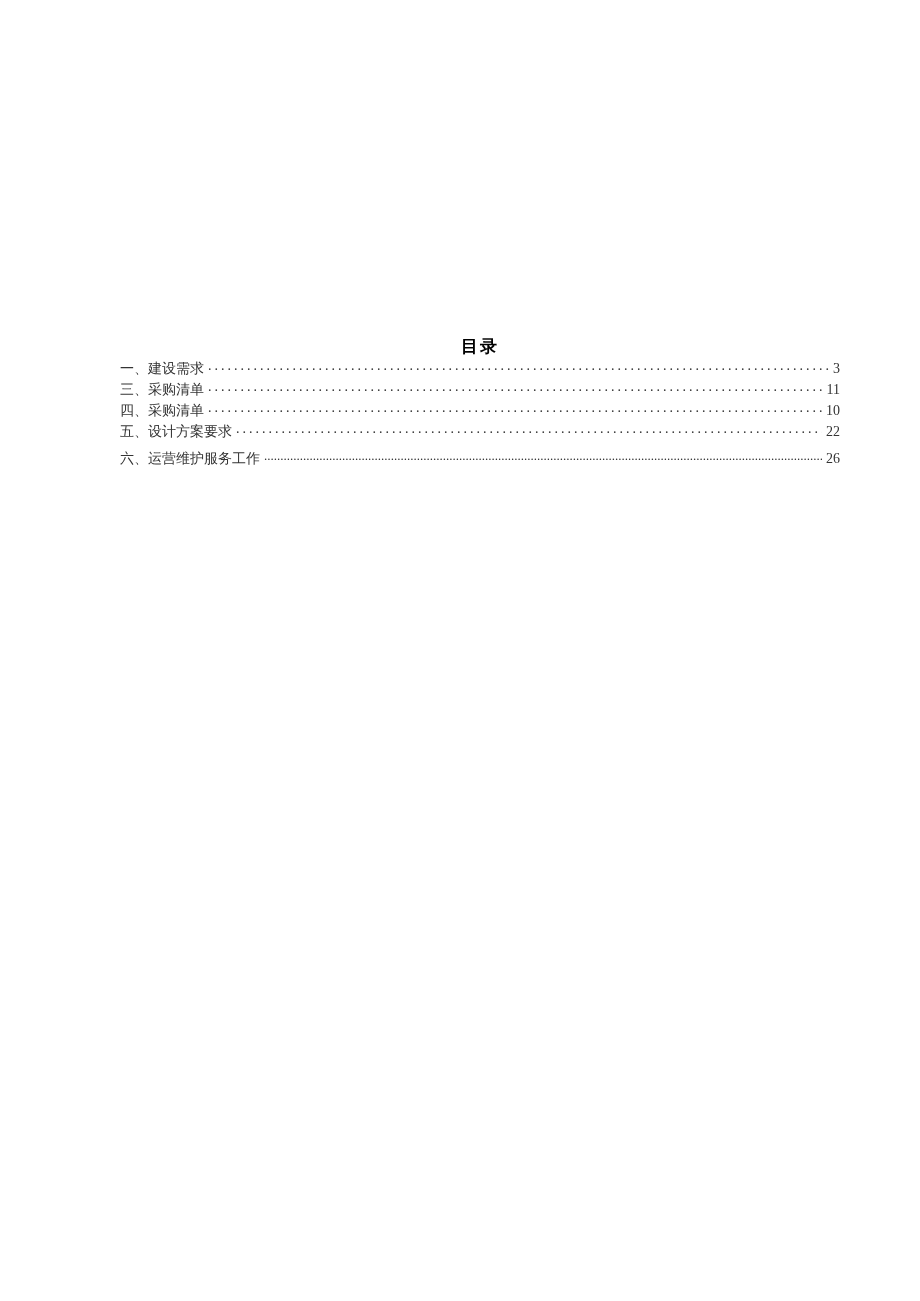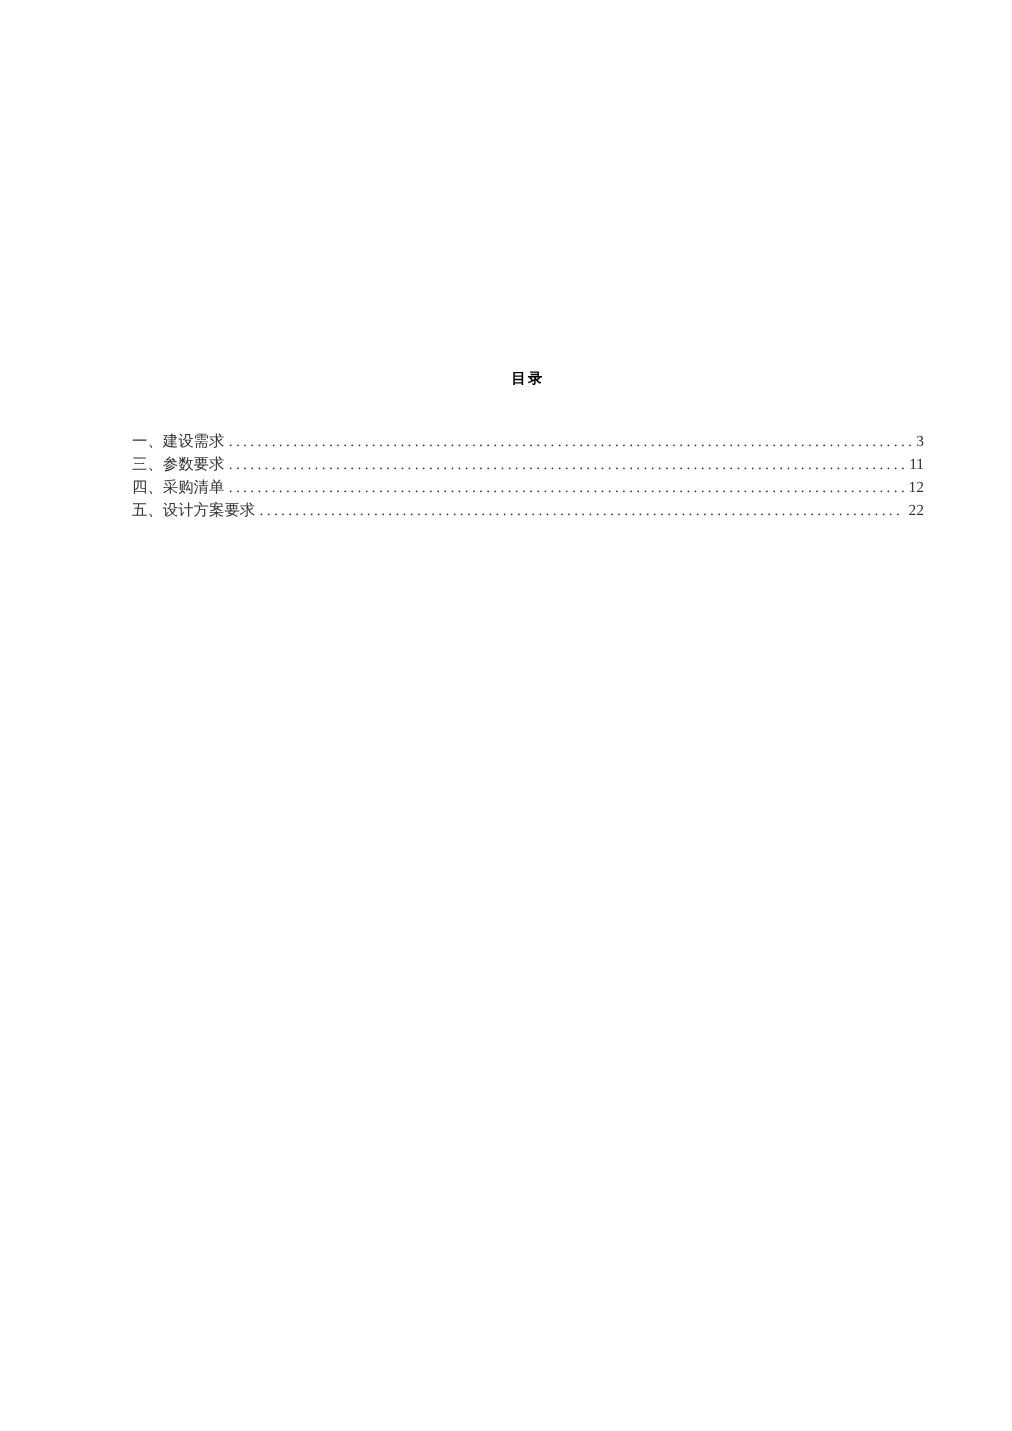--- a/index.html
+++ b/index.html
@@ -14,31 +14,30 @@
       font-family: "SimSun", "宋体", serif;
       color: #000000;
       position: relative;
     }
     .page-container {
       padding: 335px 80px 0 120px;
       width: 100%;
     }
     .toc-title {
       text-align: center;
-      font-size: 13px;
+      font-size: 17px;
       letter-spacing: 2px;
-      margin-bottom: 38px;
       color: #000;
     }
     .toc-list {
       width: 100%;
     }
     .toc-entry {
       display: flex;
-      align-items: flex-end;
+      align-items: center;
       font-size: 14px;
       line-height: 21px;
       color: #333;
       white-space: nowrap;
     }
     .toc-entry-last {
       margin-top: 6px;
     }
     .toc-label {
       flex-shrink: 0;
@@ -78,32 +77,37 @@
   <div class="toc-list">
 
     <div class="toc-entry">
       <span class="toc-label">一、建设需求</span>
       <span class="toc-dots"></span>
       <span class="toc-page">3</span>
     </div>
 
 
     <div class="toc-entry">
-      <span class="toc-label">三、参数要求</span>
+      <span class="toc-label">三、采购清单</span>
       <span class="toc-dots"></span>
       <span class="toc-page">11</span>
     </div>
 
     <div class="toc-entry">
       <span class="toc-label">四、采购清单</span>
       <span class="toc-dots"></span>
-      <span class="toc-page">12</span>
+      <span class="toc-page">10</span>
     </div>
 
     <div class="toc-entry">
       <span class="toc-label">五、设计方案要求</span>
       <span class="toc-dots"></span>
       <span class="toc-page">22</span>
     </div>
 
+    <div class="toc-entry toc-entry-last">
+      <span class="toc-label">六、运营维护服务工作</span>
+      <span class="toc-dots toc-dots-thin"></span>
+      <span class="toc-page">26</span>
+    </div>
 
   </div>
 </div>
 
 </body></html>

